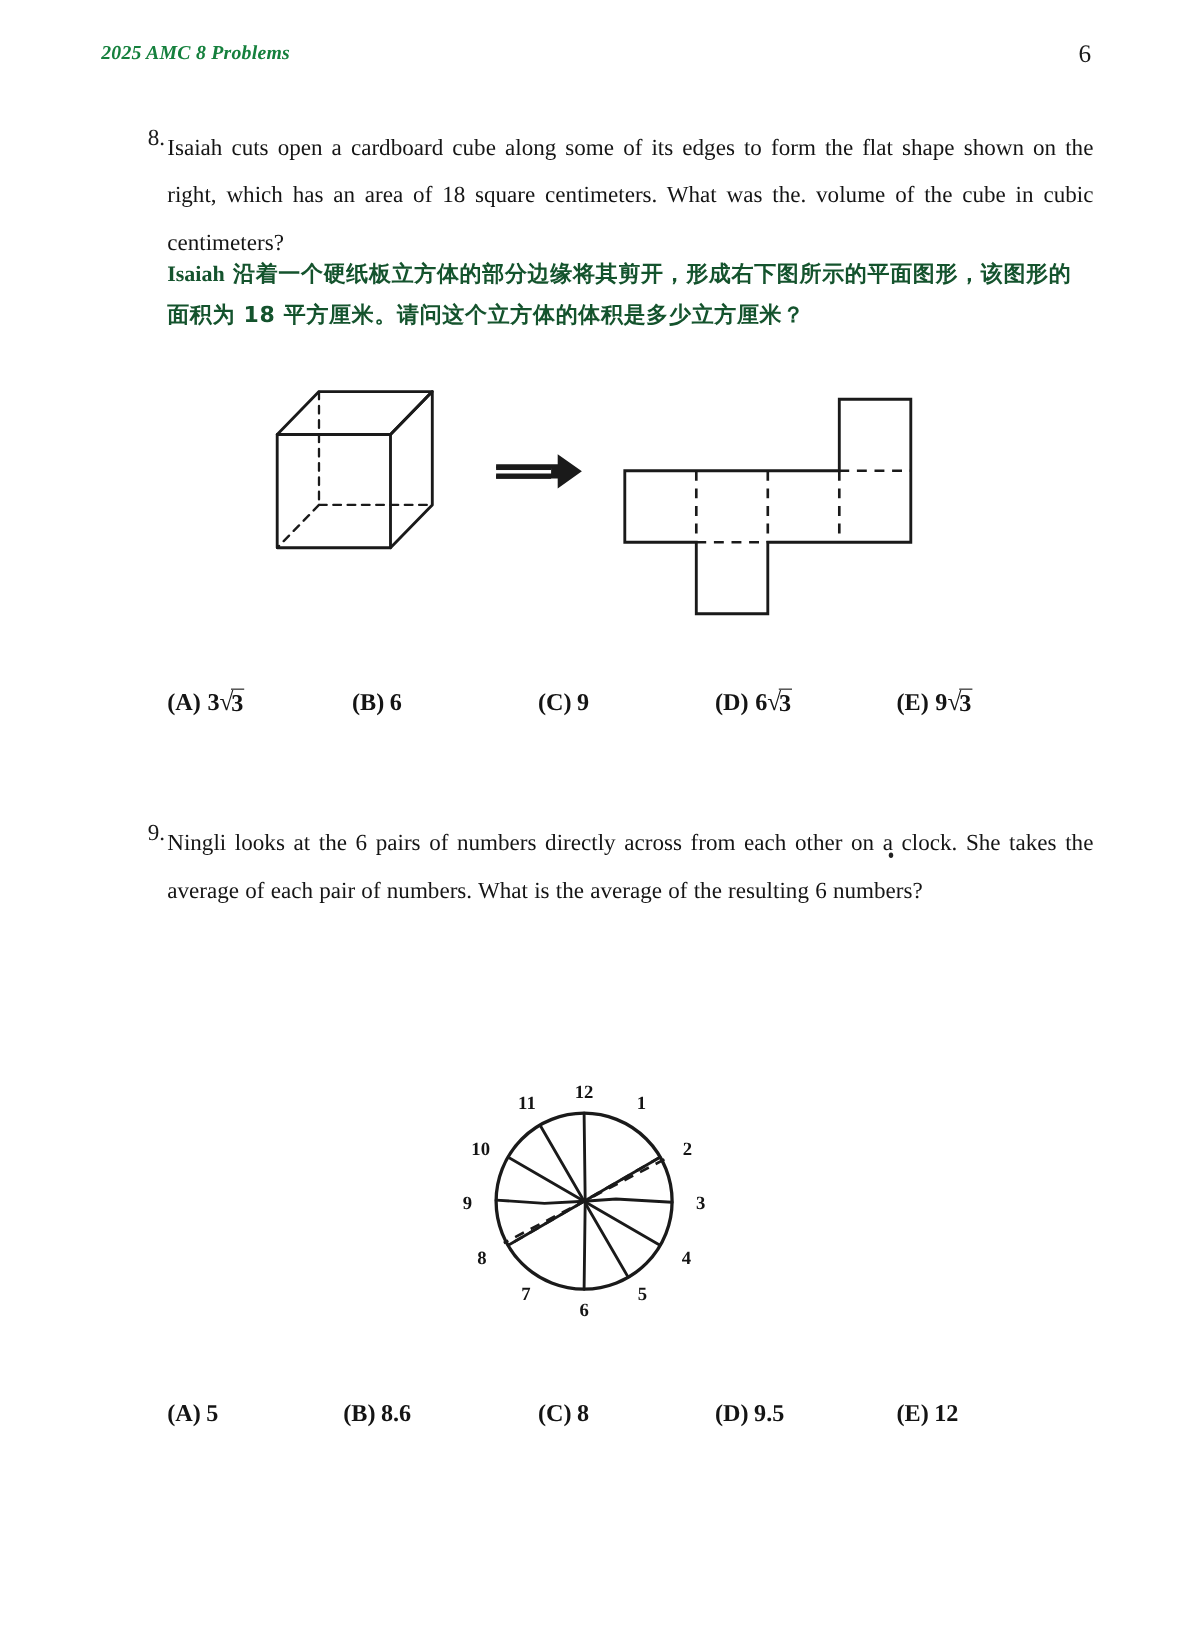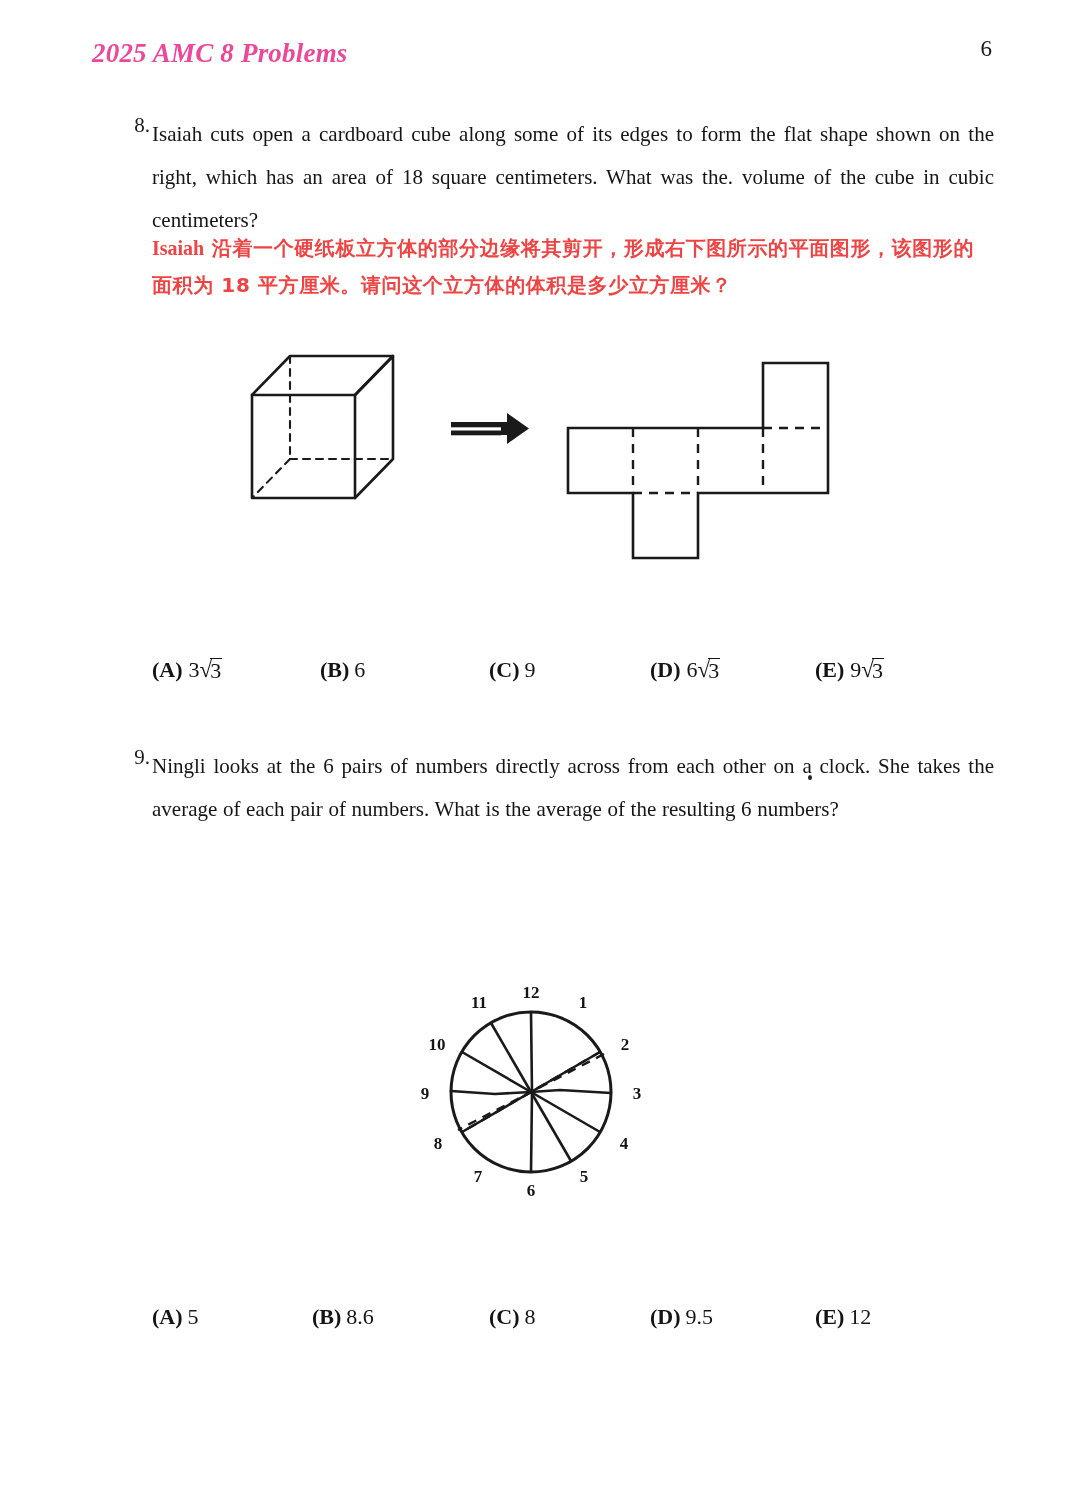--- a/index.html
+++ b/index.html
@@ -30,24 +30,24 @@
     top: 38px;
     width: 900px;
     height: 34px;
   }
   .header-title {
     position: absolute;
     left: 0;
     top: 0;
     font-style: italic;
     font-weight: 700;
-    font-size: 27px;
+    font-size: 18px;
     letter-spacing: 0.2px;
     white-space: nowrap;
-    color: #ec4899;
+    color: #15803d;
   }
   .header-pageno {
     position: absolute;
     right: 0;
     top: -2px;
     font-size: 23px;
     font-weight: 400;
     color: #1a1a1a;
   }
 
@@ -80,21 +80,21 @@
   }
   .prob-zh {
     position: absolute;
     left: 152px;
     width: 842px;
     font-family: "DejaVu Sans", "Liberation Sans", sans-serif;
     font-size: 20px;
     font-weight: 600;
     line-height: 37px;
     letter-spacing: 0.6px;
-    color: #ef4444;
+    color: #14532d;
   }
   .prob-zh .lead {
     font-family: "Liberation Serif", "DejaVu Serif", serif;
     font-weight: 700;
     letter-spacing: 0;
   }
 
   
   .ink-speck {
     position: absolute;
@@ -118,22 +118,21 @@
     white-space: nowrap;
     color: #141414;
     display: flex;
     align-items: baseline;
   }
   .choice .tag {
     font-weight: 700;
     margin-right: 5px;
   }
   .choice .val {
-    font-weight: 400;
-    margin-top: 32px;
+    font-weight: 700;
   }
   
   .radical {
     display: inline-block;
     position: relative;
     padding-left: 1px;
   }
   .radical .rad-sign {
     font-size: 23px;
     line-height: 1;

